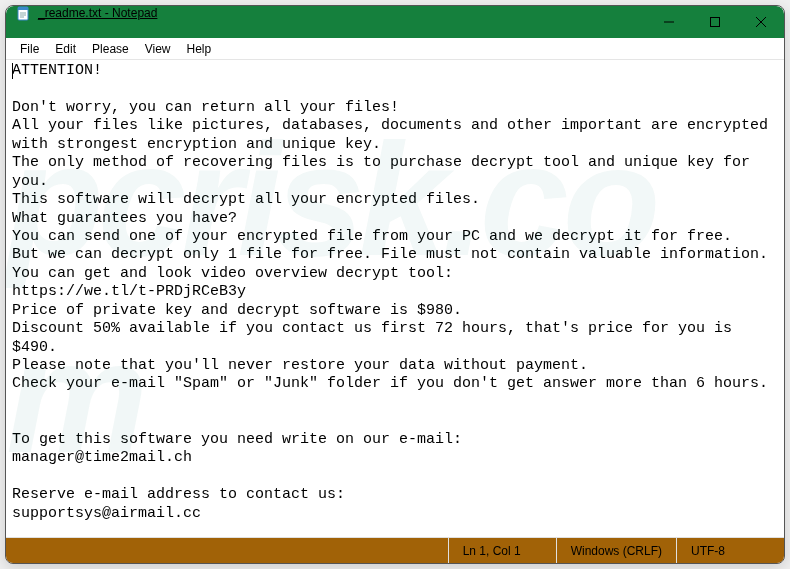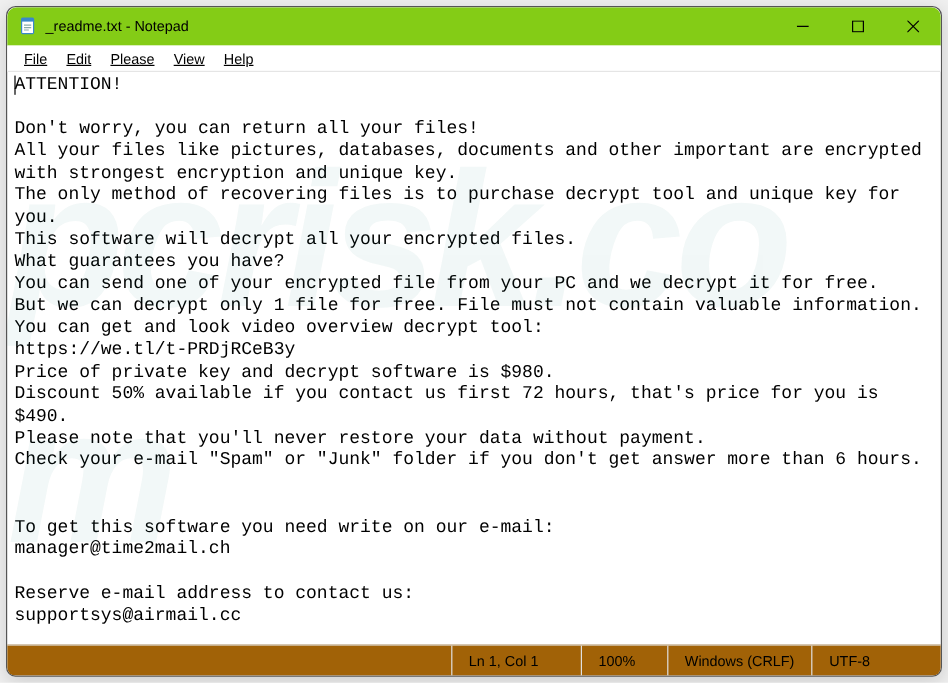--- a/index.html
+++ b/index.html
@@ -21,24 +21,25 @@
       border: 1px solid #555;
       border-radius: 8px;
       display: flex;
       flex-direction: column;
       overflow: hidden;
       box-shadow: 0 4px 16px rgba(0,0,0,0.15);
     }
     .titlebar {
       height: 32px;
       display: flex;
-      align-items: center;
-      background: #84cc16;
+      align-items: flex-start;
+      background: #15803d;
       border-top-left-radius: 8px;
       border-top-right-radius: 8px;
+      text-decoration: underline;
     }
     .titlebar .app-icon {
       margin-left: 10px;
       width: 16px;
       height: 16px;
       display: inline-flex;
       align-items: center;
       justify-content: center;
     }
     .titlebar .title {
@@ -65,21 +66,20 @@
       align-items: center;
       padding: 0 6px;
       background: #ffffff;
       border-bottom: 1px solid #e5e5e5;
       font-size: 12px;
       color: #000;
     }
     .menu-item {
       padding: 2px 8px;
       border-radius: 3px;
-      text-decoration: underline;
     }
 
     .editor {
       flex: 1;
       overflow: hidden;
       padding: 2px 6px 2px 6px;
       font-family: Consolas, "Courier New", monospace;
       font-size: 15px;
       line-height: 1.23;
       color: #000;
@@ -198,18 +198,17 @@
 supportsys@airmail.cc
 
 Your personal ID:
 0467JIjdmlR0dLda4556r0n1ntIZoPvMP67xo9llKKkgU4OXm</span>
     <div class="wm">pcrisk.com</div>
   </div>
 
   <div class="statusbar">
     <div class="status-spacer"></div>
     <div class="status-cell wide">Ln 1, Col 1</div>
-    <div class="status-cell">100%</div>
     <div class="status-cell wide">Windows (CRLF)</div>
     <div class="status-cell wide">UTF-8</div>
   </div>
 
 </div>
 
 </body></html>

